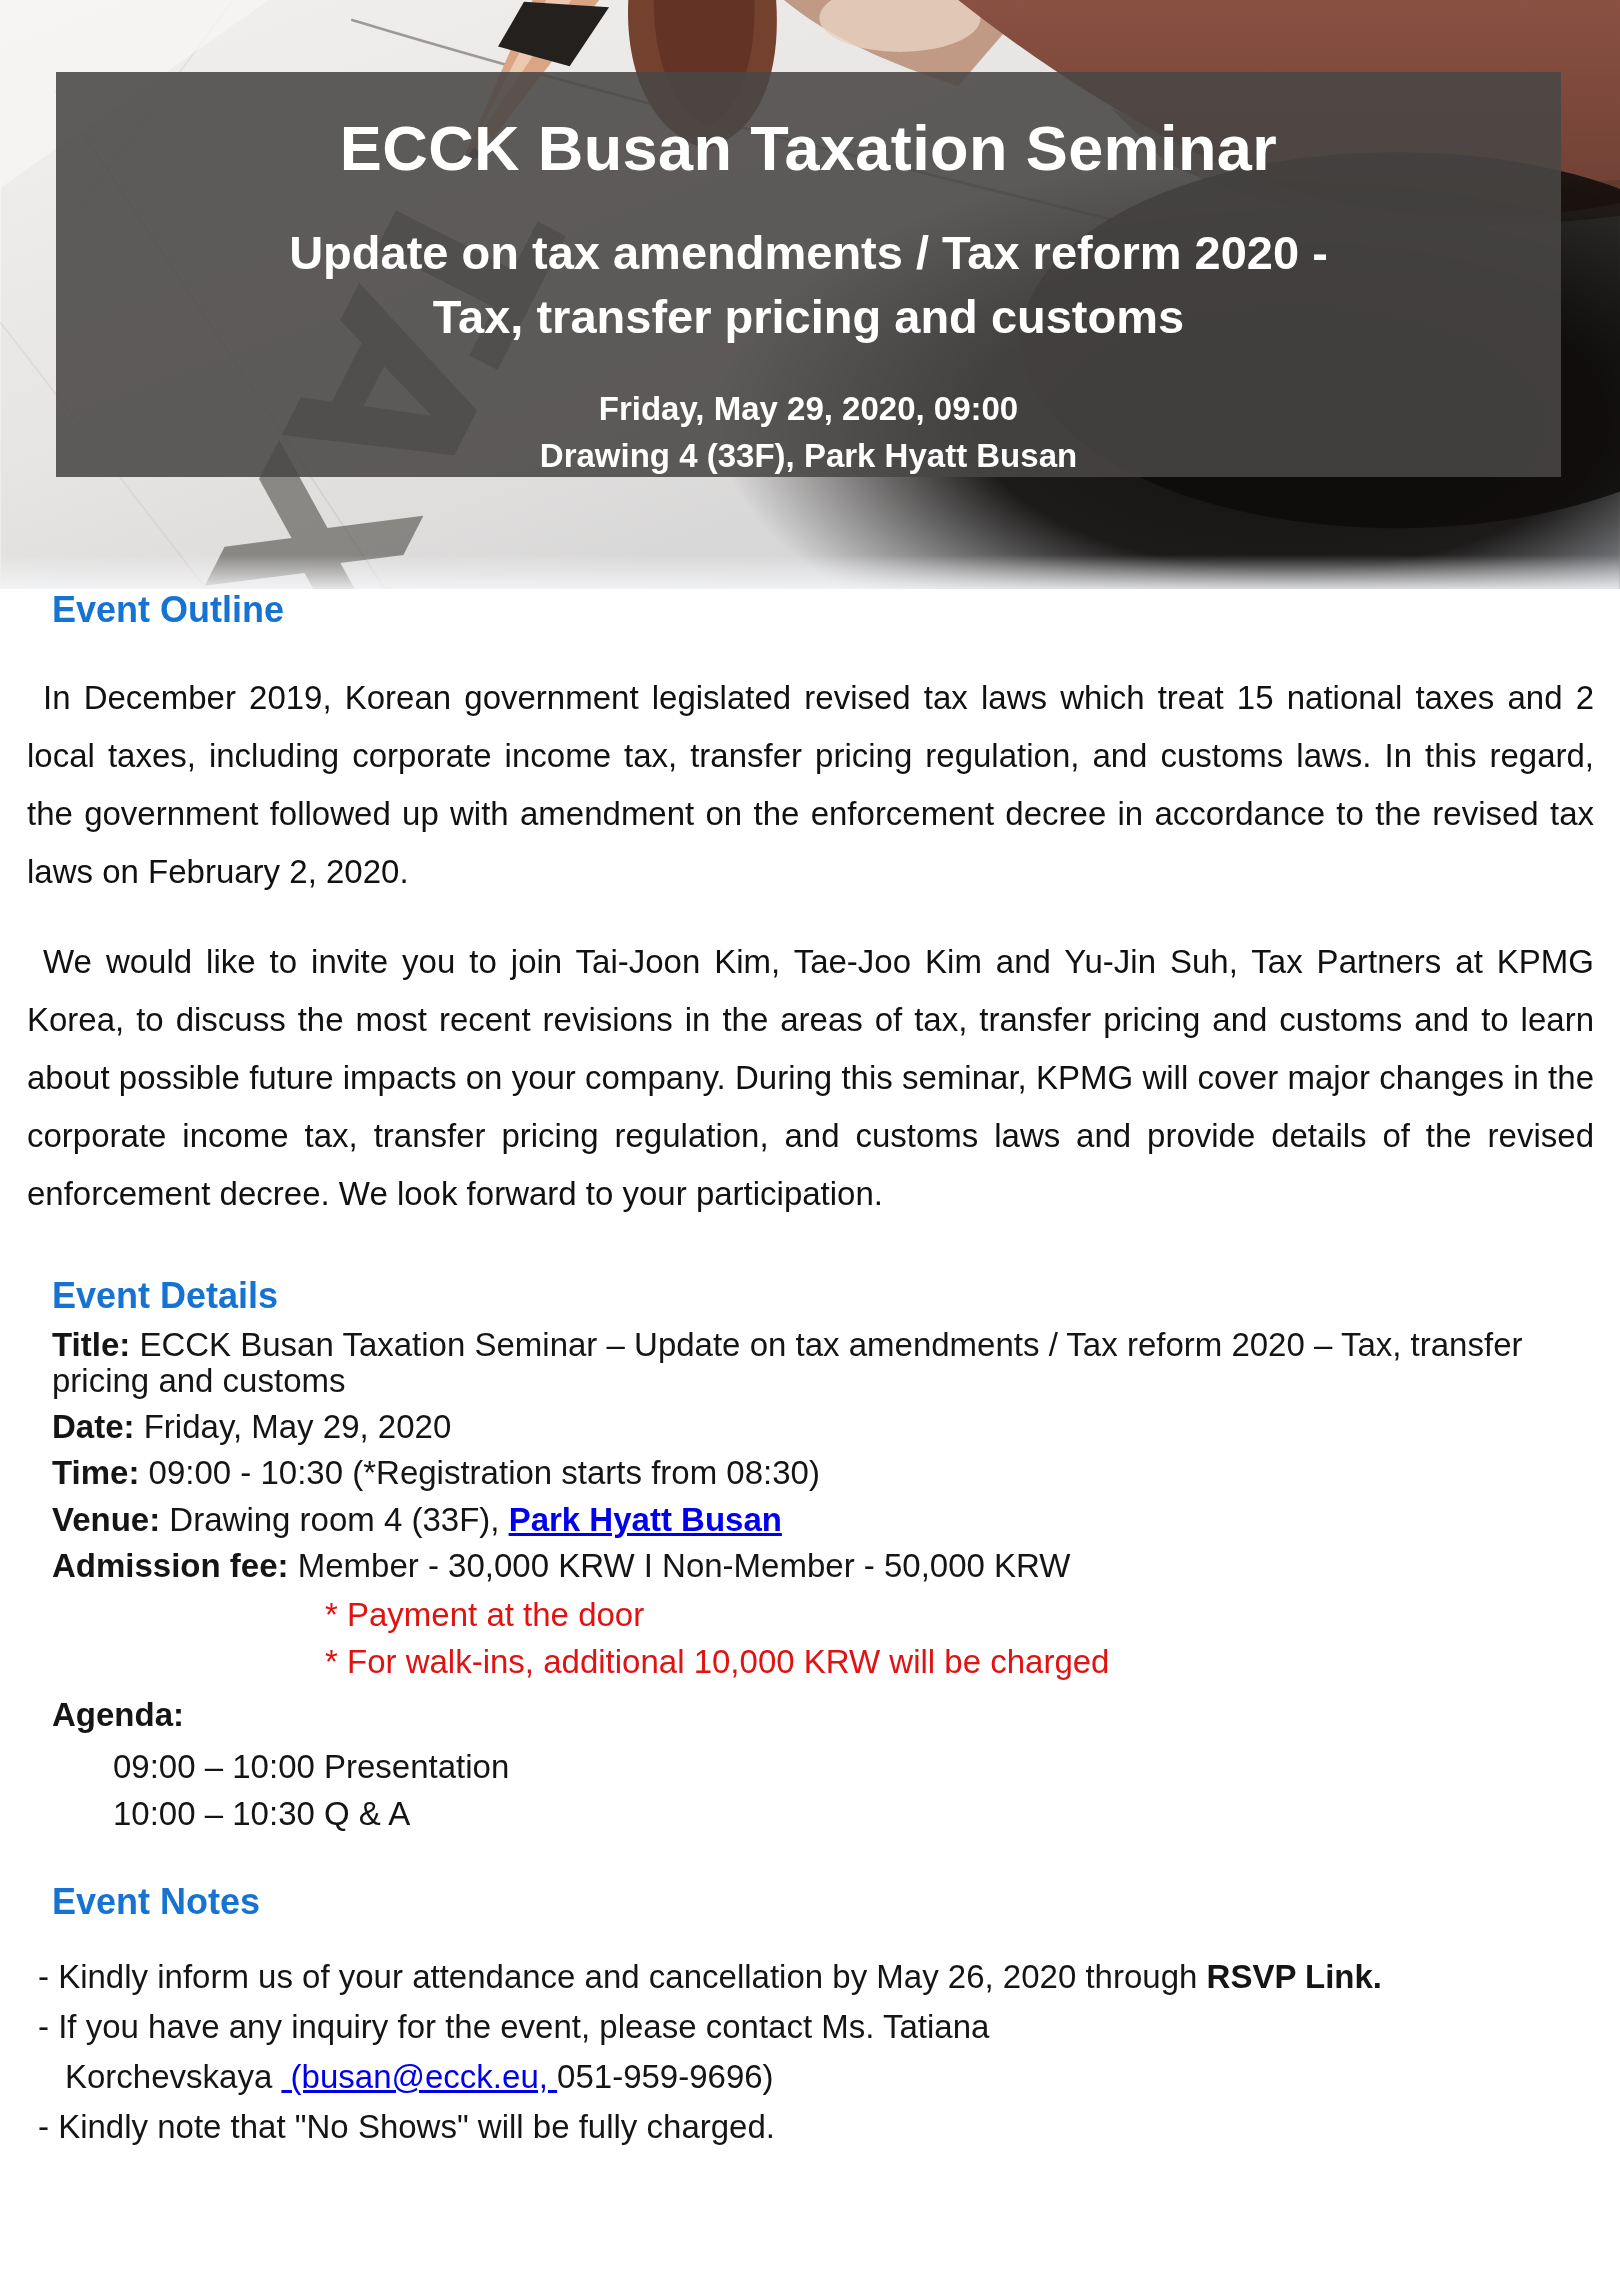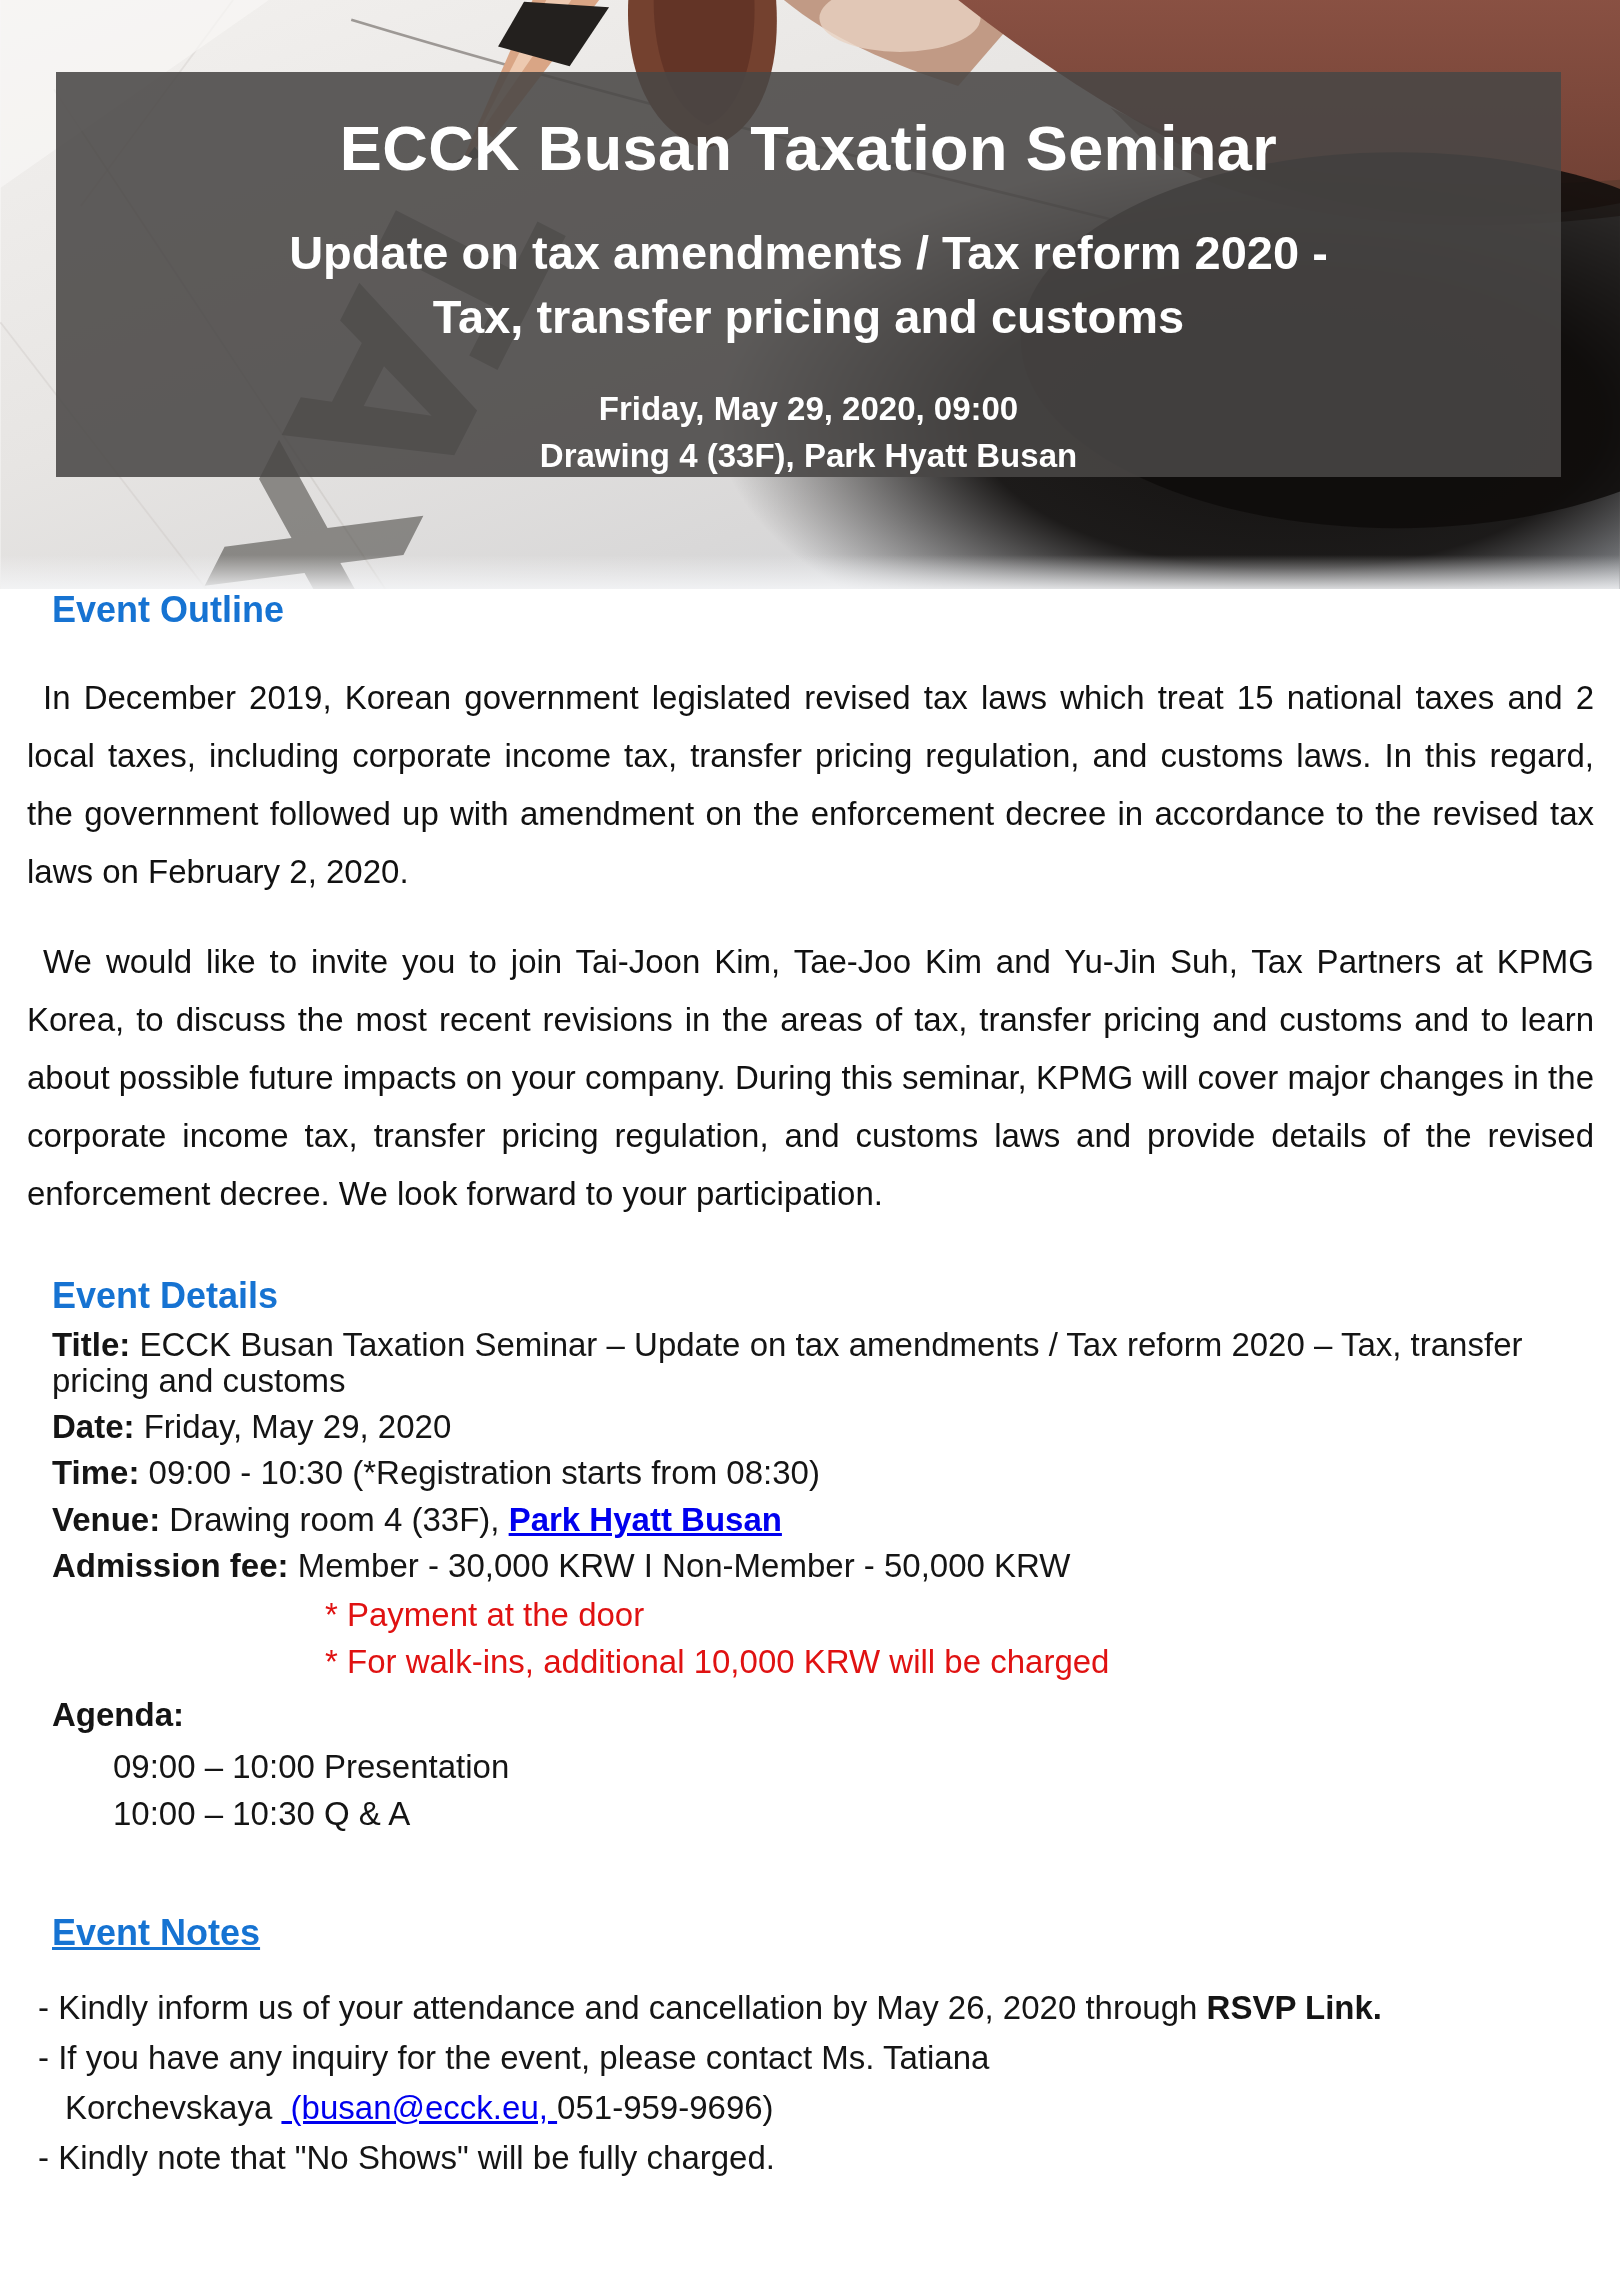--- a/index.html
+++ b/index.html
@@ -50,21 +50,21 @@
   
   h2.sec {
     color: var(--accent-blue);
     font-size: 36px;
     line-height: 41px;
     font-weight: bold;
     margin-left: 52px;
   }
   h2.sec.outline { }
   h2.sec.details { margin-top: 52px; }
-  h2.sec.notes   { margin-top: 75px; text-decoration: underline; }
+  h2.sec.notes   { margin-top: 44px; }
 
   
   .para {
     margin: 0 26px 0 27px;
     font-size: 33px;
     line-height: 58px;
     text-align: justify;
     text-indent: 16px;
     color: #111111;
   }

